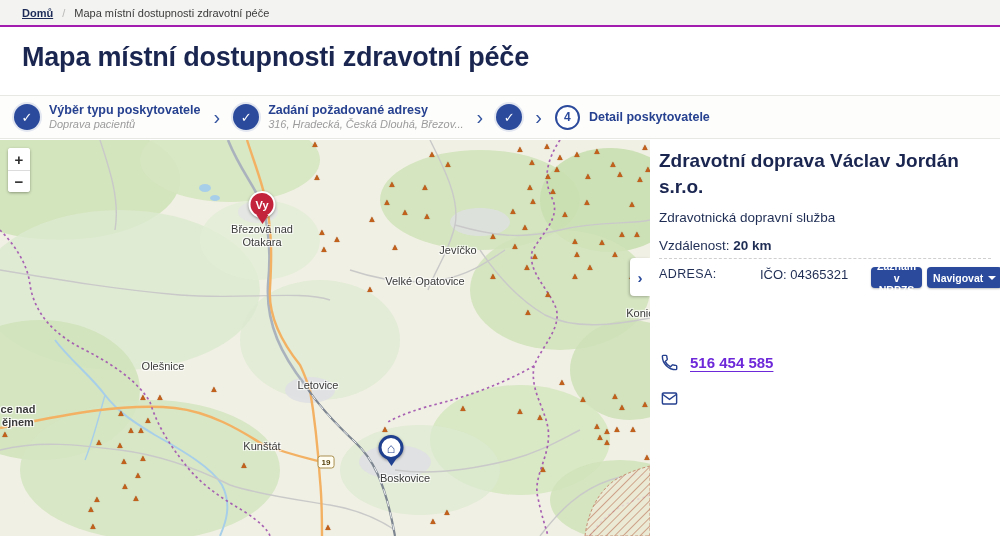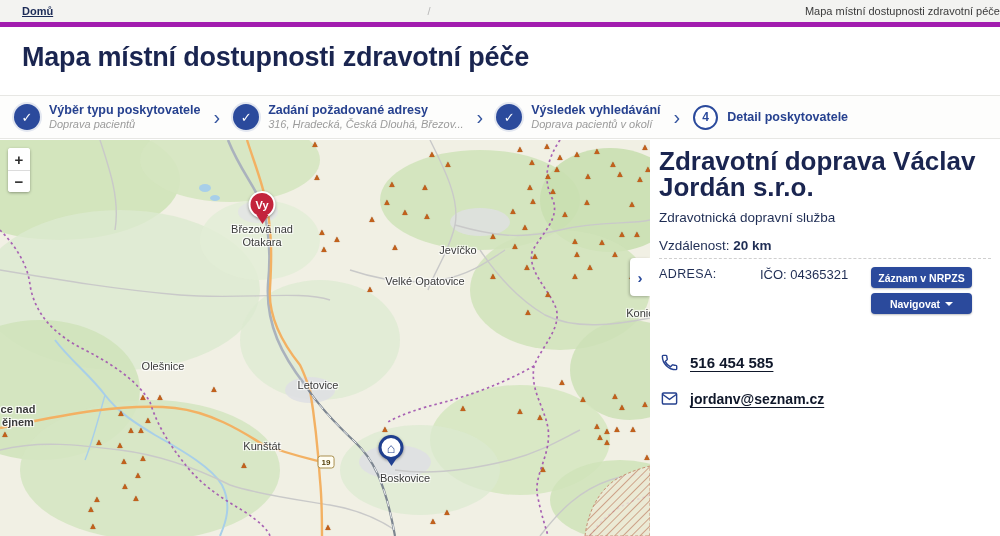--- a/index.html
+++ b/index.html
@@ -4,22 +4,22 @@
 <style>
   * { box-sizing: border-box; }
   html,body { margin:0; padding:0; }
   body {
     width:1000px; height:536px; position:relative; overflow:hidden;
     background:#fff; font-family:"Liberation Sans", sans-serif; color:#1f2d54;
   }
 
   
   .breadcrumb { position:absolute; top:0; left:0; right:0; height:27px; background:#f3f3f1;
-    border-bottom:5px solid #a21caf; display:flex; align-items:center; gap:9px;
-    padding-left:22px; font-size:11px;justify-content:space-between; }
+    border-bottom:2px solid #a21caf; display:flex; align-items:center; gap:9px;
+    padding-left:22px; font-size:11px; }
   .bc-home { color:#1b2a57; font-weight:700; text-decoration:underline; cursor:pointer; }
   .bc-sep { color:#b8b8b8; }
   .bc-cur { color:#3b3b3b; }
 
   
   .titlebar { position:absolute; top:28px; left:0; right:0; height:66px; background:#fff; }
   .page-title { margin:14px 0 0 22px; font-size:27px; font-weight:700; color:#1a2550; letter-spacing:-0.2px; }
 
   
   .stepper { position:absolute; top:95px; left:0; right:0; height:44px; background:#fdfdfc;
@@ -67,40 +67,40 @@
   .pin-tail-red { width:0; height:0; border-left:6px solid transparent; border-right:6px solid transparent;
     border-top:9px solid #c3243c; margin-top:-3px; }
   .pin-circle-blue { width:25px; height:25px; border-radius:50%; background:#fff;
     border:3px solid #1f3f8f; box-shadow:0 1px 3px rgba(0,0,0,.4); color:#1f3f8f; font-weight:700;
     font-size:14px; display:flex; align-items:center; justify-content:center; line-height:14px; }
   .pin-tail-blue { width:0; height:0; border-left:6px solid transparent; border-right:6px solid transparent;
     border-top:9px solid #1f3f8f; margin-top:-3px; }
 
   
   .panel { position:absolute; top:140px; left:650px; width:350px; height:396px; background:#fff; }
-  .p-title { position:absolute; top:8px; left:9px; right:14px; margin:0; font-size:26px;
+  .p-title { position:absolute; top:8px; left:9px; right:14px; margin:0; font-size:19px;
     font-weight:700; color:#1a2550; line-height:26px; }
   .p-sub { position:absolute; top:70px; left:9px; font-size:13.5px; color:#1f2d54; }
   .p-dist { position:absolute; top:98px; left:9px; font-size:13.5px; color:#1f2d54; }
   .p-dist b { font-weight:700; }
   .p-divider { position:absolute; top:118px; left:9px; right:9px; border-top:1px dashed #cfcfcf; }
   .p-addr-label { position:absolute; top:127px; left:9px; font-size:12.5px; letter-spacing:.4px; }
   .p-ico { position:absolute; top:127px; left:110px; font-size:13px; }
   .p-addr { position:absolute; top:148px; left:9px; font-size:13px; line-height:18px; }
   .p-btns { position:absolute; top:127px; right:28px; width:101px; display:flex;
-    flex-direction:column; gap:5px; }
+    flex-direction:row; gap:5px; }
   .btn { height:21px; background:#2b4a9c; border:none; border-radius:4px; color:#fff;
     font-weight:700; font-size:10.5px; display:flex; align-items:center; justify-content:center;
     gap:5px; cursor:pointer; font-family:inherit; box-shadow:0 1px 2px rgba(0,0,0,.25); }
   .caret { width:0; height:0; border-left:4px solid transparent; border-right:4px solid transparent;
     border-top:4px solid #fff; }
   .contact { position:absolute; left:10px; display:flex; align-items:center; gap:11px; }
   .contact.phone { top:213px; }
   .contact.email { top:249px; }
-  .contact a { color:#0f172a; font-weight:700; text-decoration:underline; text-underline-offset:3px; }
+  .contact a { color:#6d28d9; font-weight:700; text-decoration:underline; text-underline-offset:3px; }
   .contact.phone a { font-size:15px; }
   .contact.email a { font-size:14px; }
   .cicon { width:19px; height:19px; flex:none; }
 </style>
 </head>
 <body>
 
 <div class="breadcrumb">
   <span class="bc-home">Domů</span>
   <span class="bc-sep">/</span>
@@ -123,24 +123,20 @@
   <div class="step">
     <div class="step-circle">✓</div>
     <div class="step-texts">
       <span class="step-label">Zadání požadované adresy</span>
       <span class="step-sub">316, Hradecká, Česká Dlouhá, Březov...</span>
     </div>
   </div>
   <span class="sep">›</span>
   <div class="step">
     <div class="step-circle">✓</div>
-    <div class="step-texts">
-      <span class="step-label">Výsledek vyhledávání</span>
-      <span class="step-sub">Doprava pacientů v okolí</span>
-    </div>
   </div>
   <span class="sep">›</span>
   <div class="step">
     <div class="step-circle open">4</div>
     <div class="step-texts">
       <span class="step-label">Detail poskytovatele</span>
     </div>
   </div>
 </div>
 
@@ -382,15 +378,14 @@
     <svg class="cicon" viewBox="0 0 24 24">
       <path d="M6.6 10.8c1.5 2.9 3.8 5.2 6.7 6.7l2.2-2.2c.3-.3.7-.4 1-.3 1.2.4 2.4.6 3.6.6.6 0 1 .4 1 1V20c0 .6-.4 1-1 1C10.7 21 3 13.3 3 4c0-.6.4-1 1-1h3.6c.6 0 1 .4 1 1 0 1.3.2 2.5.6 3.6.1.3 0 .7-.3 1l-2.3 2.2z" fill="none" stroke="#26418f" stroke-width="1.8" stroke-linejoin="round"></path>
     </svg>
     <a href="#">516 454 585</a>
   </div>
   <div class="contact email">
     <svg class="cicon" viewBox="0 0 24 24">
       <rect x="3" y="5" width="18" height="14" rx="1.5" fill="none" stroke="#26418f" stroke-width="1.8"></rect>
       <path d="M3.5 7l8.5 6 8.5-6" fill="none" stroke="#26418f" stroke-width="1.8"></path>
     </svg>
-    <a href="#">jordanv@seznam.cz</a>
   </div>
 </div>
 
 </body></html>

